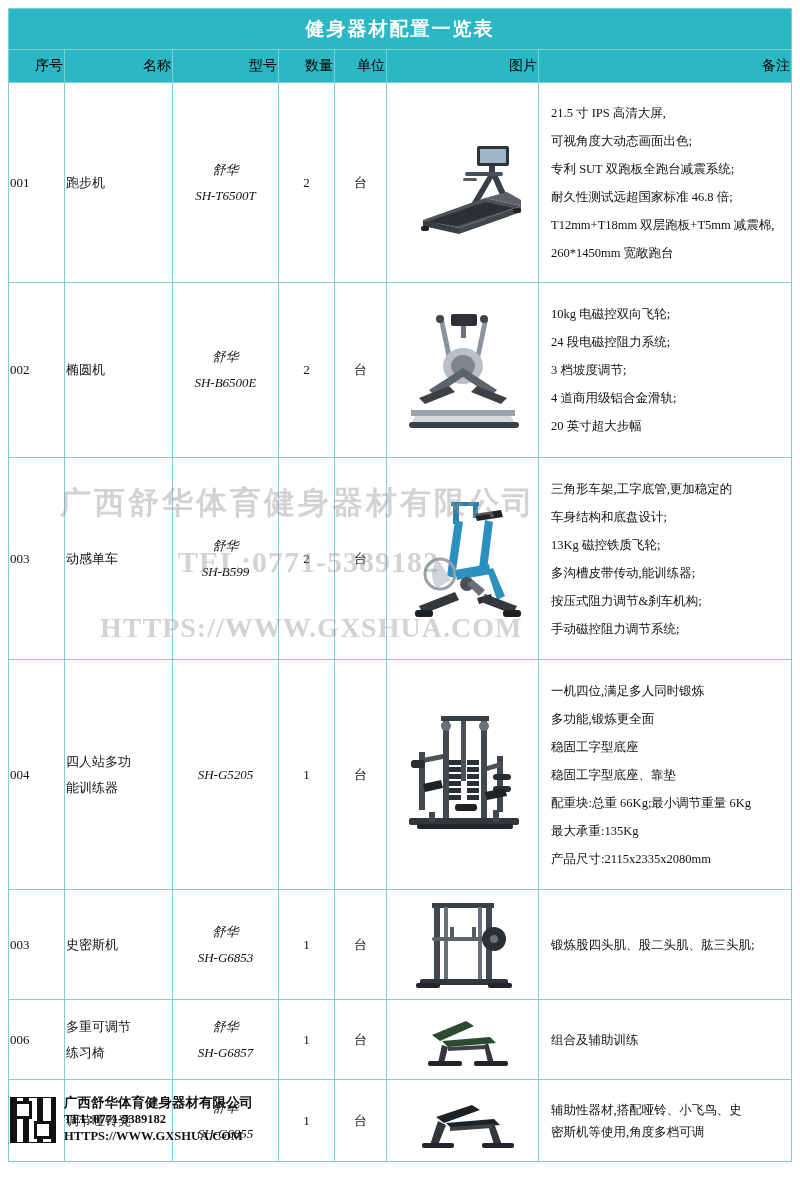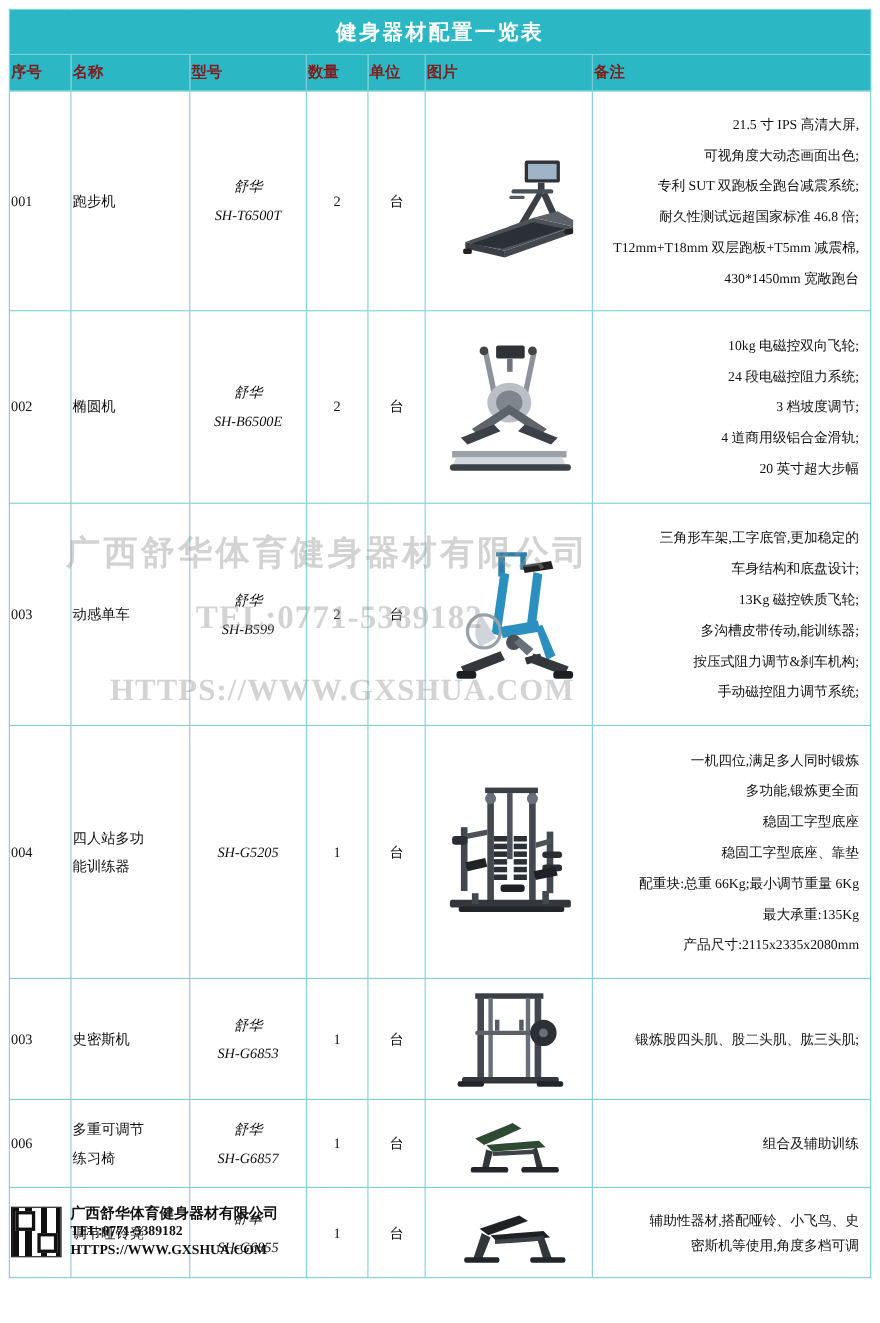--- a/index.html
+++ b/index.html
@@ -34,38 +34,38 @@
     text-align:center;
     font-size:19px;
     font-weight:bold;
     letter-spacing:2px;
     height:38px;
     border:1px solid #2bb8c4;
     margin-left:12px;
   }
   .head-row th{
     background:#2bb8c4;
-    color:#7f1d1d;
+    color:#000000;
     font-size:14px;
-    font-weight:bold;
+    font-weight:normal;
     height:30px;
-    text-align:left;
+    text-align:right;
     border:1px solid #ffffff;
   }
   td.c-idx{text-align:left;font-size:13px;width:56px;}
   td.c-name{font-size:13px;width:108px;line-height:24px;}
   td.c-model{text-align:center;font-size:13px;width:106px;line-height:26px;font-style:italic;}
   td.c-qty{text-align:center;font-size:13px;width:56px;}
   td.c-unit{text-align:center;font-size:13px;width:52px;}
   td.c-img{text-align:center;width:152px;padding:6px 2px;}
   td.c-note{
     font-size:12.5px;
     line-height:28px;
     padding:6px 10px 6px 12px;
-    text-align:right;
+    text-align:left;
   }
   td.c-note.tight{line-height:22px;}
   .note-line{white-space:nowrap;}
   svg{display:block;margin:0 auto;}
   
   .wm{
     position:absolute;
     left:0;top:0;width:800px;height:1203px;
     pointer-events:none;
     z-index:5;
@@ -180,21 +180,21 @@
           <rect x="28" y="98" width="8" height="5" rx="2" fill="#222"></rect>
           <rect x="120" y="80" width="8" height="5" rx="2" fill="#222"></rect>
         </svg>
       </td>
       <td class="c-note">
         <div class="note-line">21.5 寸  IPS 高清大屏,</div>
         <div class="note-line">可视角度大动态画面出色;</div>
         <div class="note-line">专利 SUT 双跑板全跑台减震系统;</div>
         <div class="note-line">耐久性测试远超国家标准 46.8 倍;</div>
         <div class="note-line">T12mm+T18mm 双层跑板+T5mm 减震棉,</div>
-        <div class="note-line">430*1450mm 宽敞跑台</div>
+        <div class="note-line">260*1450mm 宽敞跑台</div>
       </td>
     </tr>
 
     <tr style="height:175px">
       <td class="c-idx">002</td>
       <td class="c-name">椭圆机</td>
       <td class="c-model">
         <div>舒华</div>
         <div>SH-B6500E</div>
       </td>

